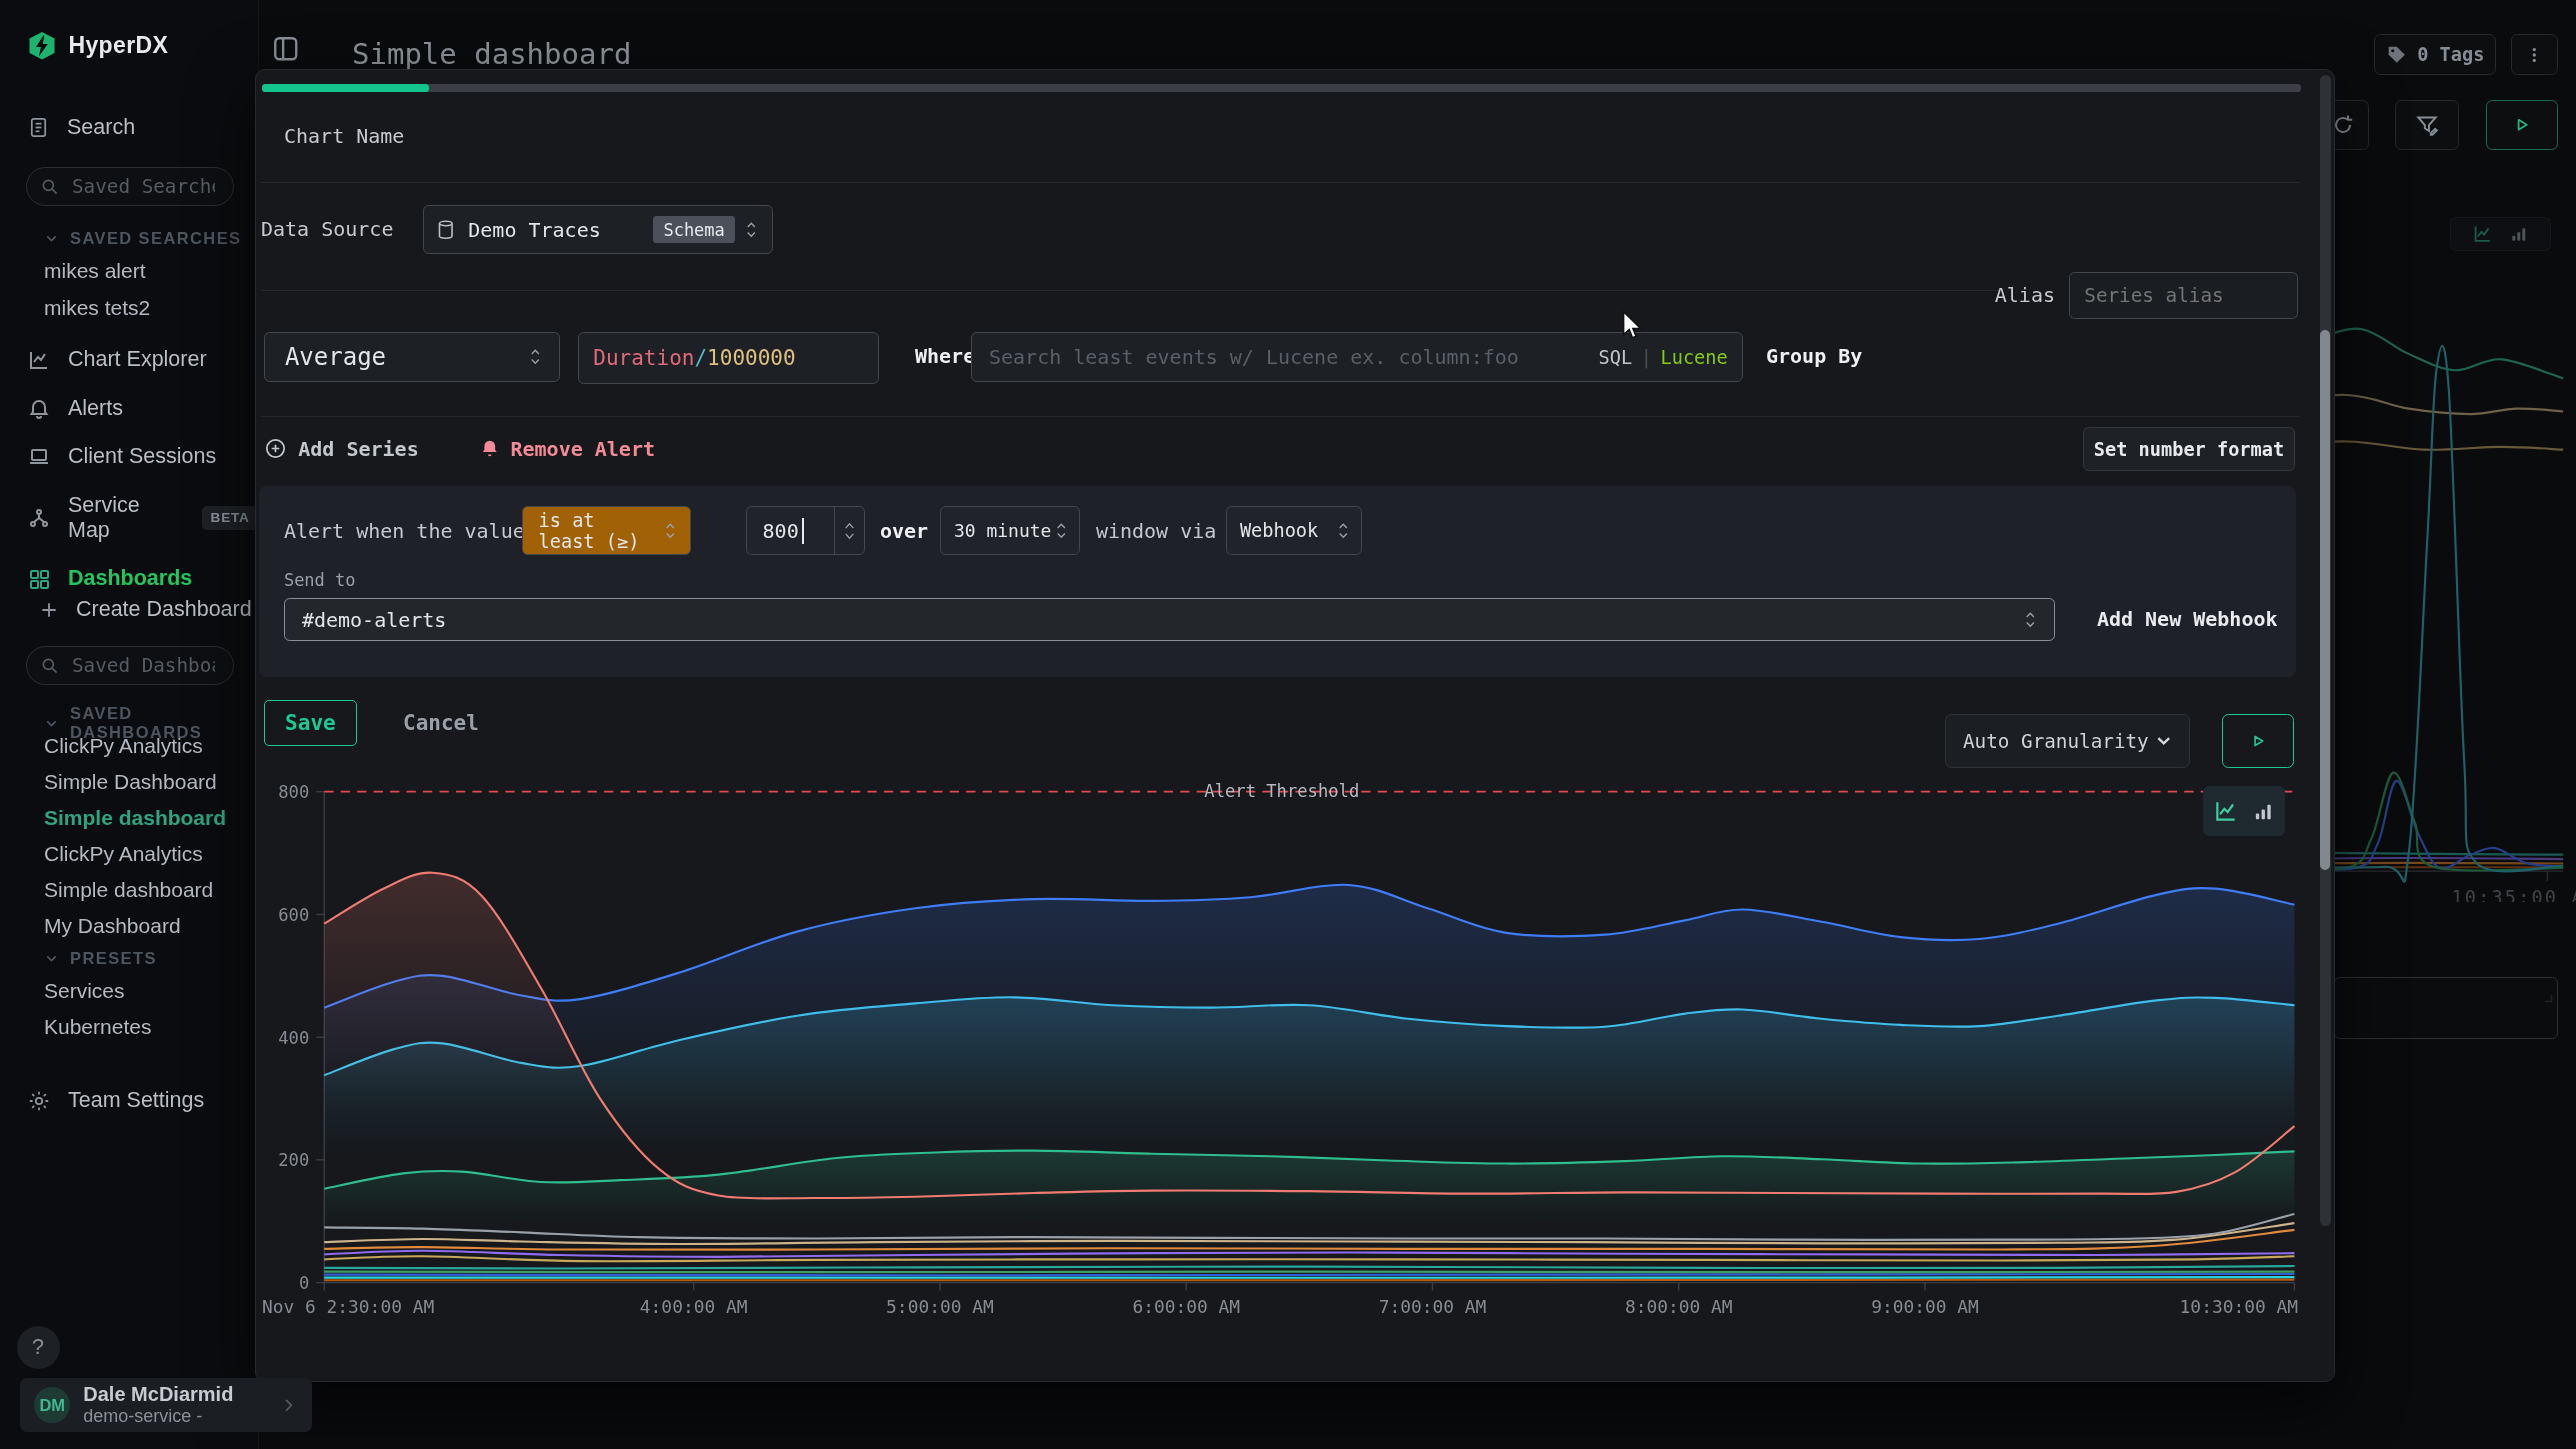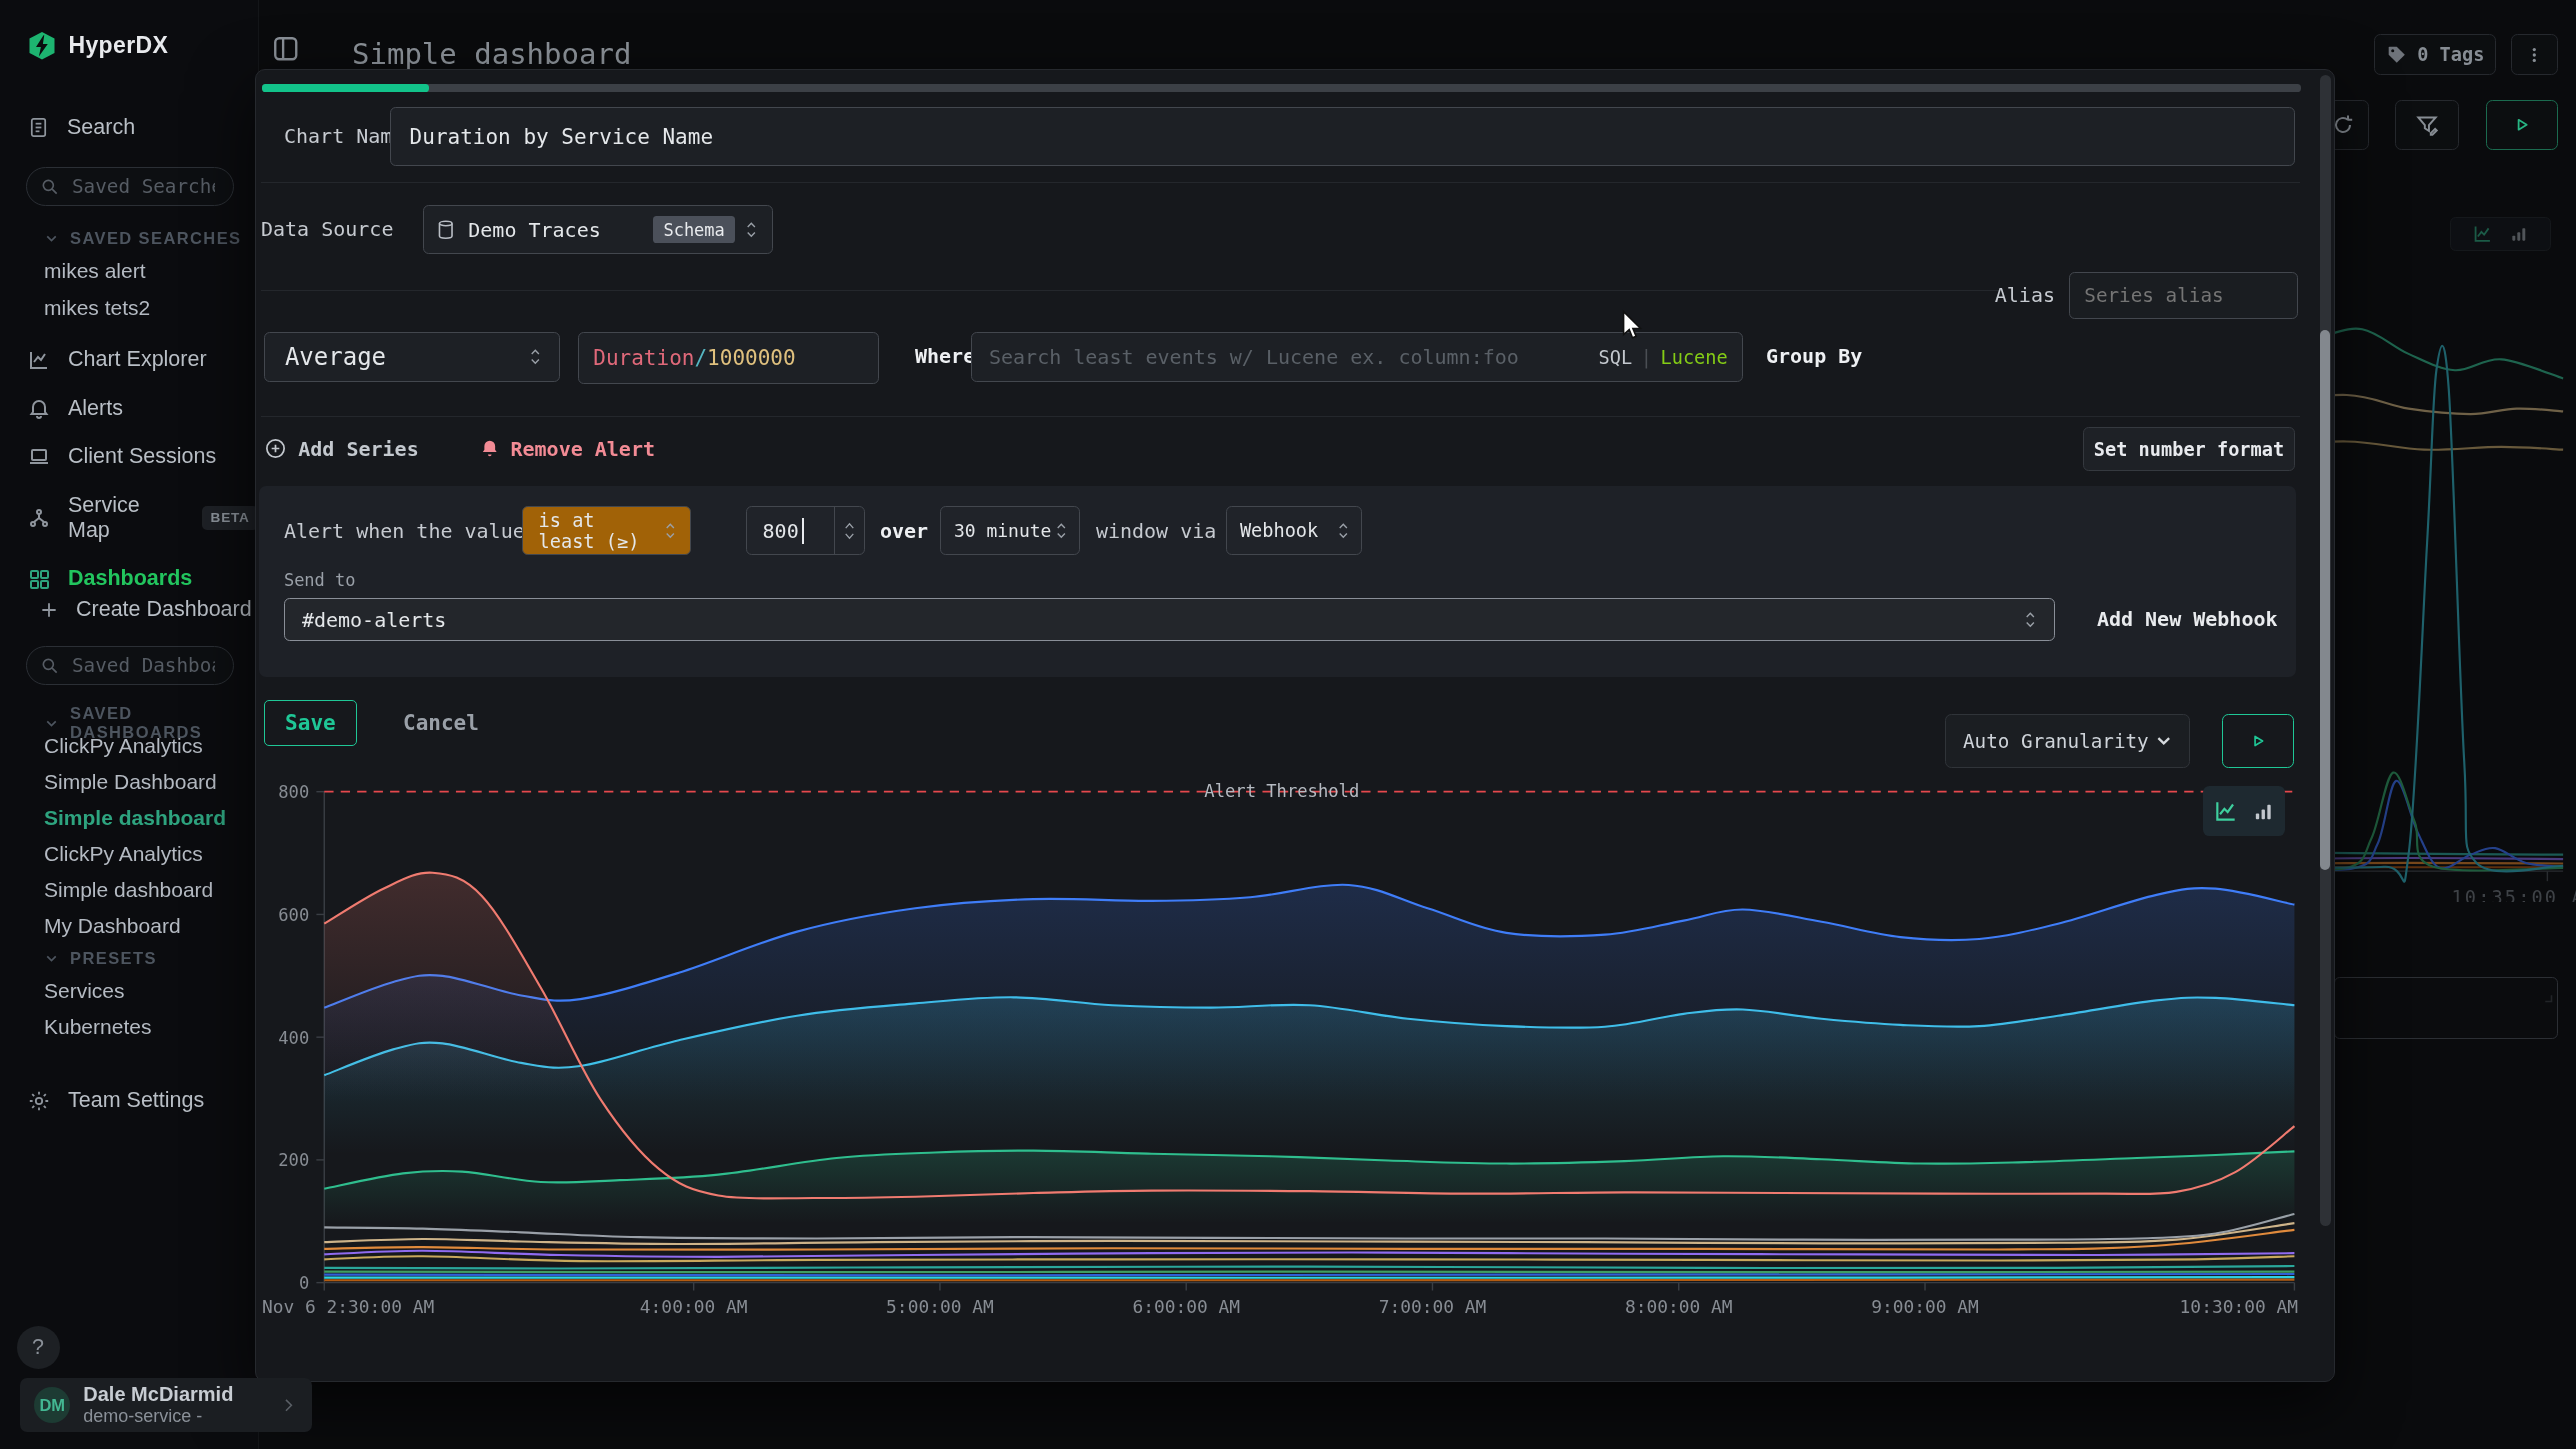--- a/index.html
+++ b/index.html
@@ -319,21 +319,20 @@
 
 <div id="modal" class="abs mono">
 
   <div class="abs" style="left:6.4px;top:14.3px;width:2039px;height:7.9px;background:#3c4046;border-radius:3.6px"></div>
   <div class="abs" style="left:6.4px;top:14.3px;width:167px;height:7.9px;background:#12c38a;border-radius:3.6px"></div>
 
   <div class="abs" style="left:2064px;top:5px;width:11.4px;height:1151px;background:#2e3136;border-radius:5.7px"></div>
   <div class="abs" style="left:2064px;top:260px;width:10px;height:540px;background:#83888e;border-radius:5px"></div>
 
   <div class="abs lbl flex" style="left:28px;top:50px;height:31.5px">Chart Name</div>
-  <input class="abs mono" style="left: 134px; top: 37px; width: 1905px; height: 59px; background: rgb(29, 32, 37); border: 1.4px solid rgb(67, 71, 78); border-radius: 5.7px; color: rgb(228, 231, 234); font-size: 21px; padding: 0px 18.6px; box-sizing: border-box; outline: none;" value="Duration by Service Name">
   <div class="divider" style="left:5px;top:112px;width:2039px"></div>
 
   <div class="abs lbl flex" style="left:5px;top:143px;height:31.5px">Data Source</div>
   <div class="abs select" style="left:167px;top:135px;width:350px;height:49px;padding:0 11.4px">
     <span class="flex" style="gap:11.4px">
       <span class="ic" style="width:21.5px;height:21.5px;color:#b9bec5">
         <svg viewBox="0 0 24 24" fill="none" stroke="currentColor" stroke-width="1.8">
             <ellipse cx="12" cy="5" rx="7" ry="2.5"></ellipse>
             <path d="M5 5v14c0 1.4 3.1 2.5 7 2.5s7-1.1 7-2.5V5"></path>
           </svg>

